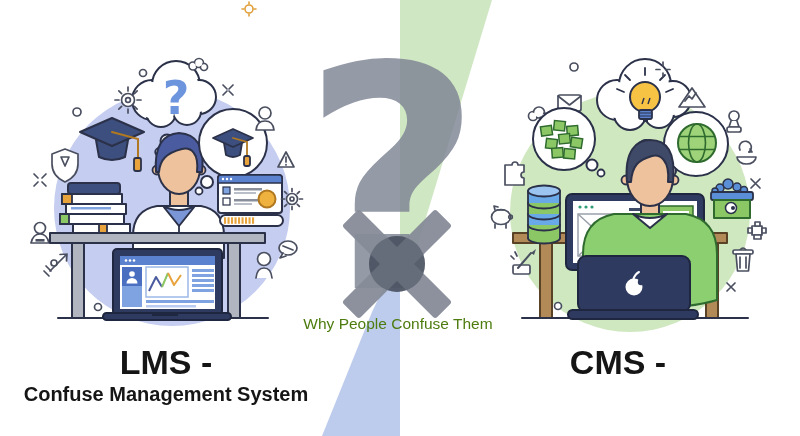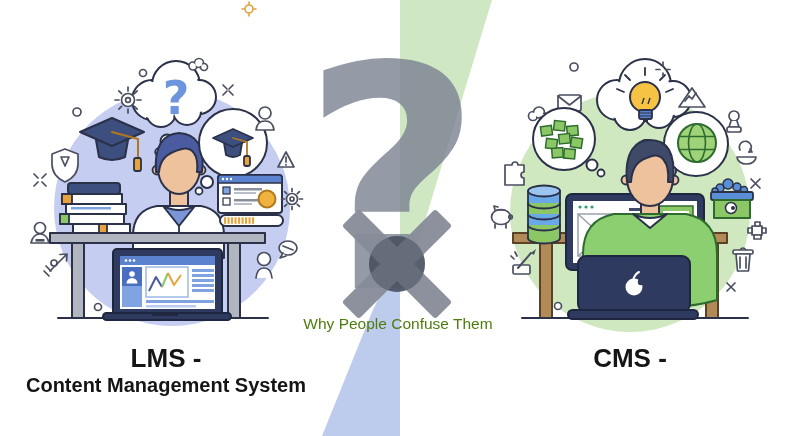--- a/index.html
+++ b/index.html
@@ -2,24 +2,24 @@
 <html><head>
 <meta charset="utf-8">
 <style>
   html,body{margin:0;padding:0;background:#fff;}
   .canvas{position:relative;width:800px;height:436px;background:#ffffff;overflow:hidden;
           font-family:"Liberation Sans",sans-serif;}
   .panel-svg,.center-svg{position:absolute;top:0;}
   .caption{position:absolute;left:278px;top:314px;width:240px;text-align:center;
            font-size:15.5px;line-height:1.32;color:#4d7c0f;}
   .label{position:absolute;top:345px;text-align:center;color:#151515;}
-  .label .t{font-size:26px;font-weight:bold;line-height:1.05;}
+  .label .t{font-size:34px;font-weight:bold;line-height:1.05;}
   .label .s{font-size:20px;font-weight:bold;line-height:1.35;}
   .lms-label{left:0;width:332px;}
-  .cms-label{left:472px;width:316px;}
+  .cms-label{left:460px;width:316px;}
   .g1{stroke:#4a4f60;stroke-width:1.7;stroke-linecap:round;stroke-linejoin:round;}
   .s2{stroke:#2b3149;stroke-width:2;stroke-linecap:round;stroke-linejoin:round;}
   .s18{stroke:#2b3149;stroke-width:1.8;stroke-linecap:round;stroke-linejoin:round;}
   .sg{stroke:#2f6b2f;stroke-width:2;stroke-linecap:round;stroke-linejoin:round;}
   .sg16{stroke:#2f6b2f;stroke-width:1.6;stroke-linecap:round;}
 </style>
 </head>
 <body>
 
 <div class="canvas">
@@ -442,20 +442,20 @@
       <rect x="568" y="310" width="130" height="9" rx="4.5" fill="#2e3a5f" stroke="#1f2740" stroke-width="2"></rect>
     </g>
   </svg>
 
   <div class="caption">
     <div>Why People Confuse Them</div>
   </div>
 
   <div class="label lms-label">
     <div class="t">LMS -</div>
-    <div class="s">Content Management System</div>
+    <div class="s">Confuse Management System</div>
   </div>
 
   <div class="label cms-label">
     <div class="t">CMS -</div>
   </div>
 
 </div>
 
 </body></html>

